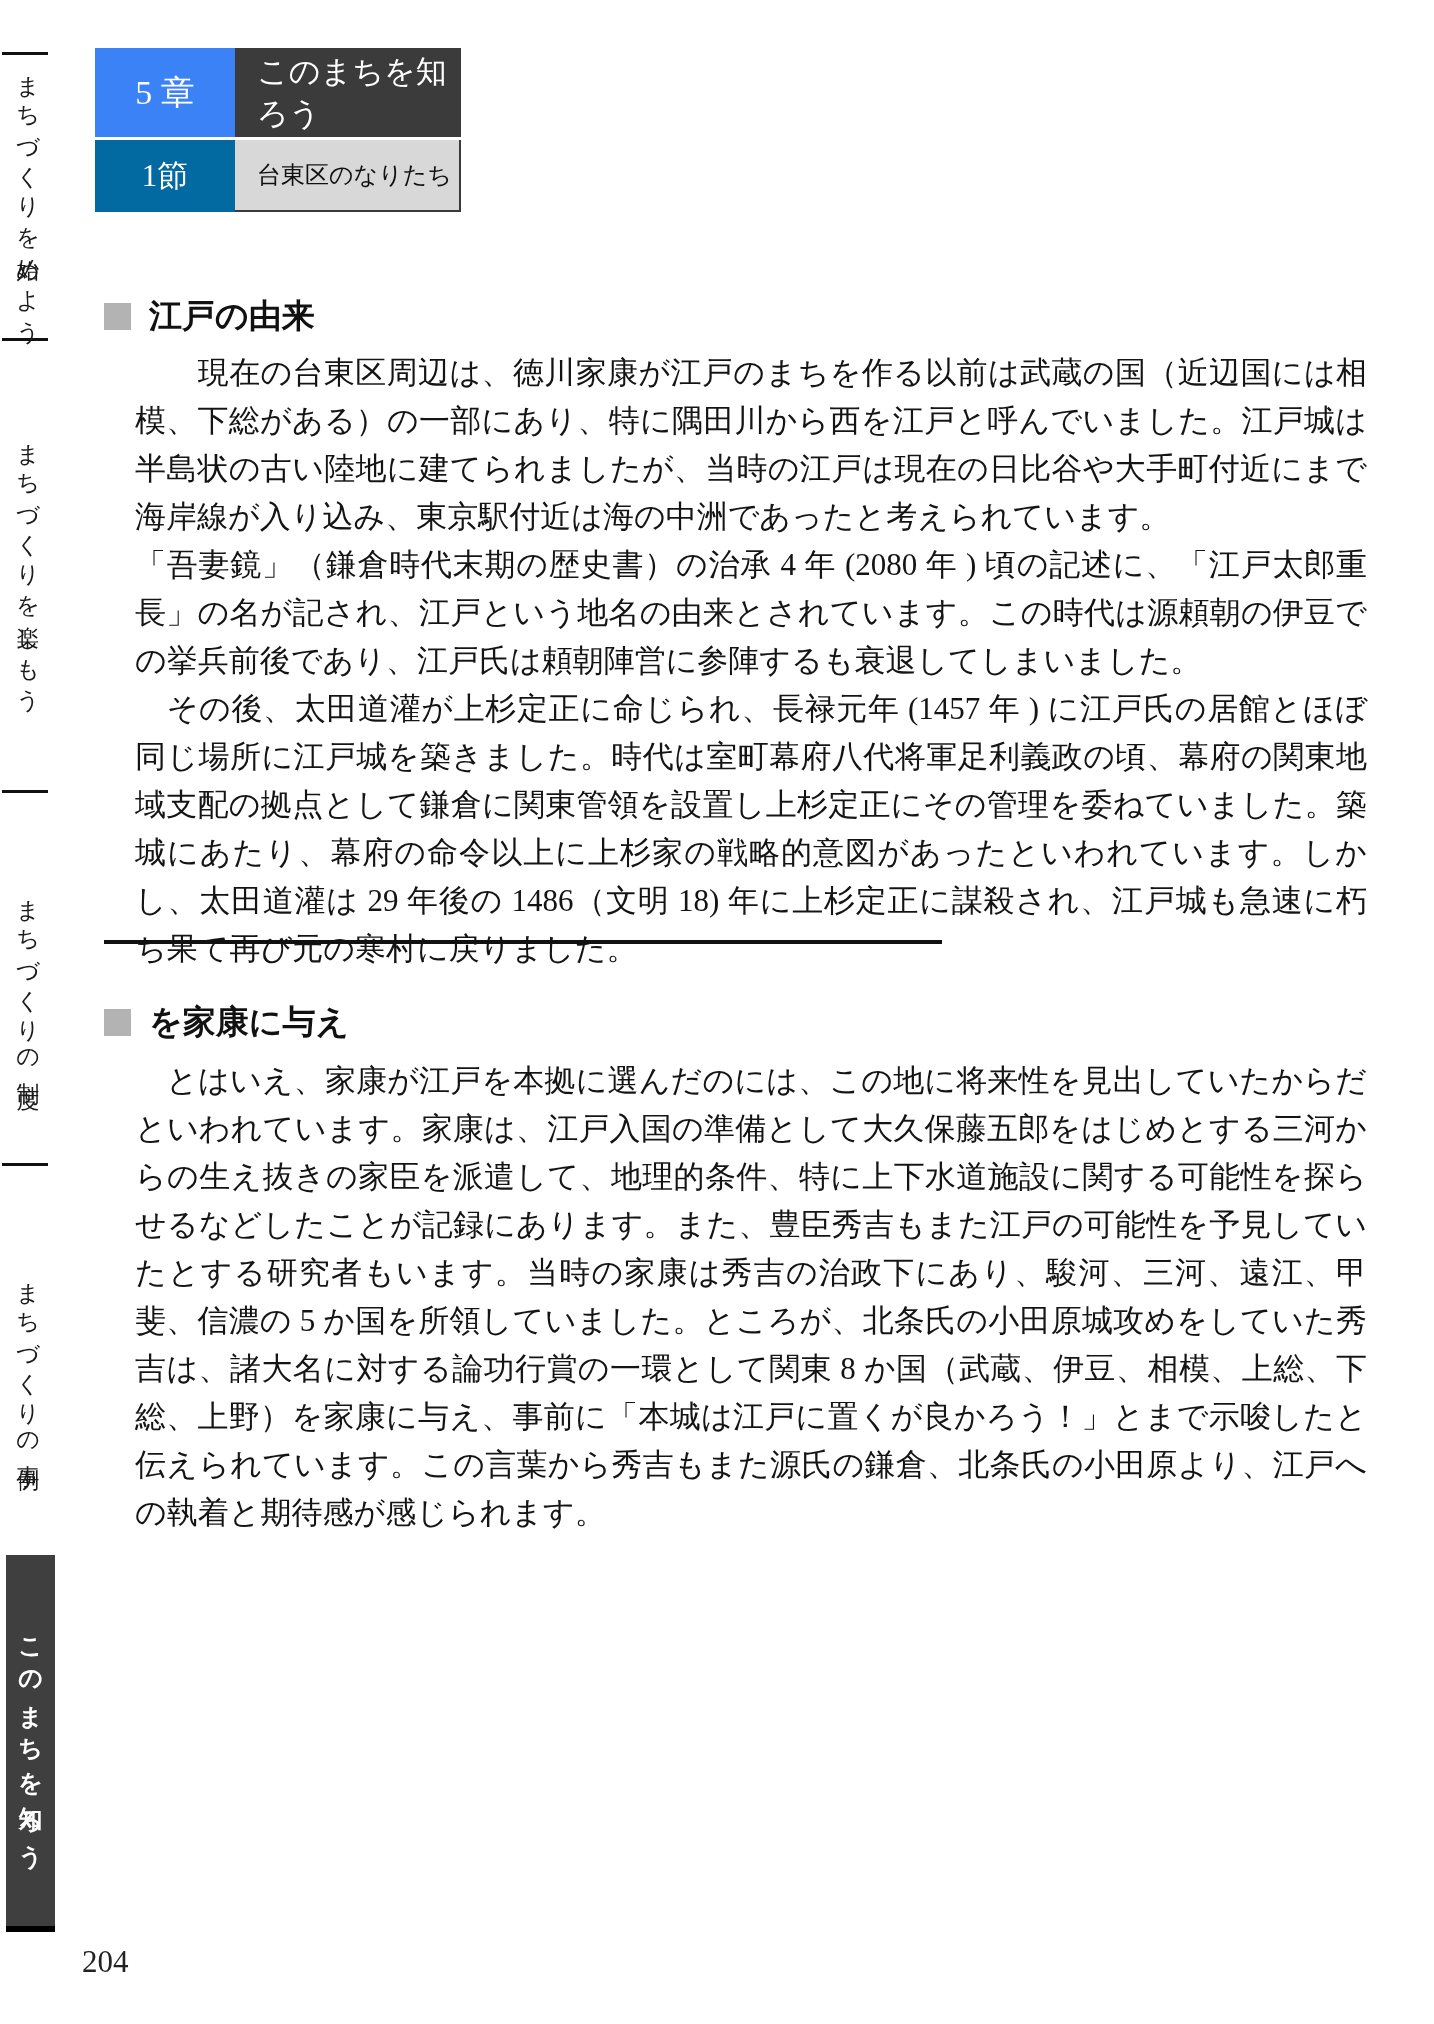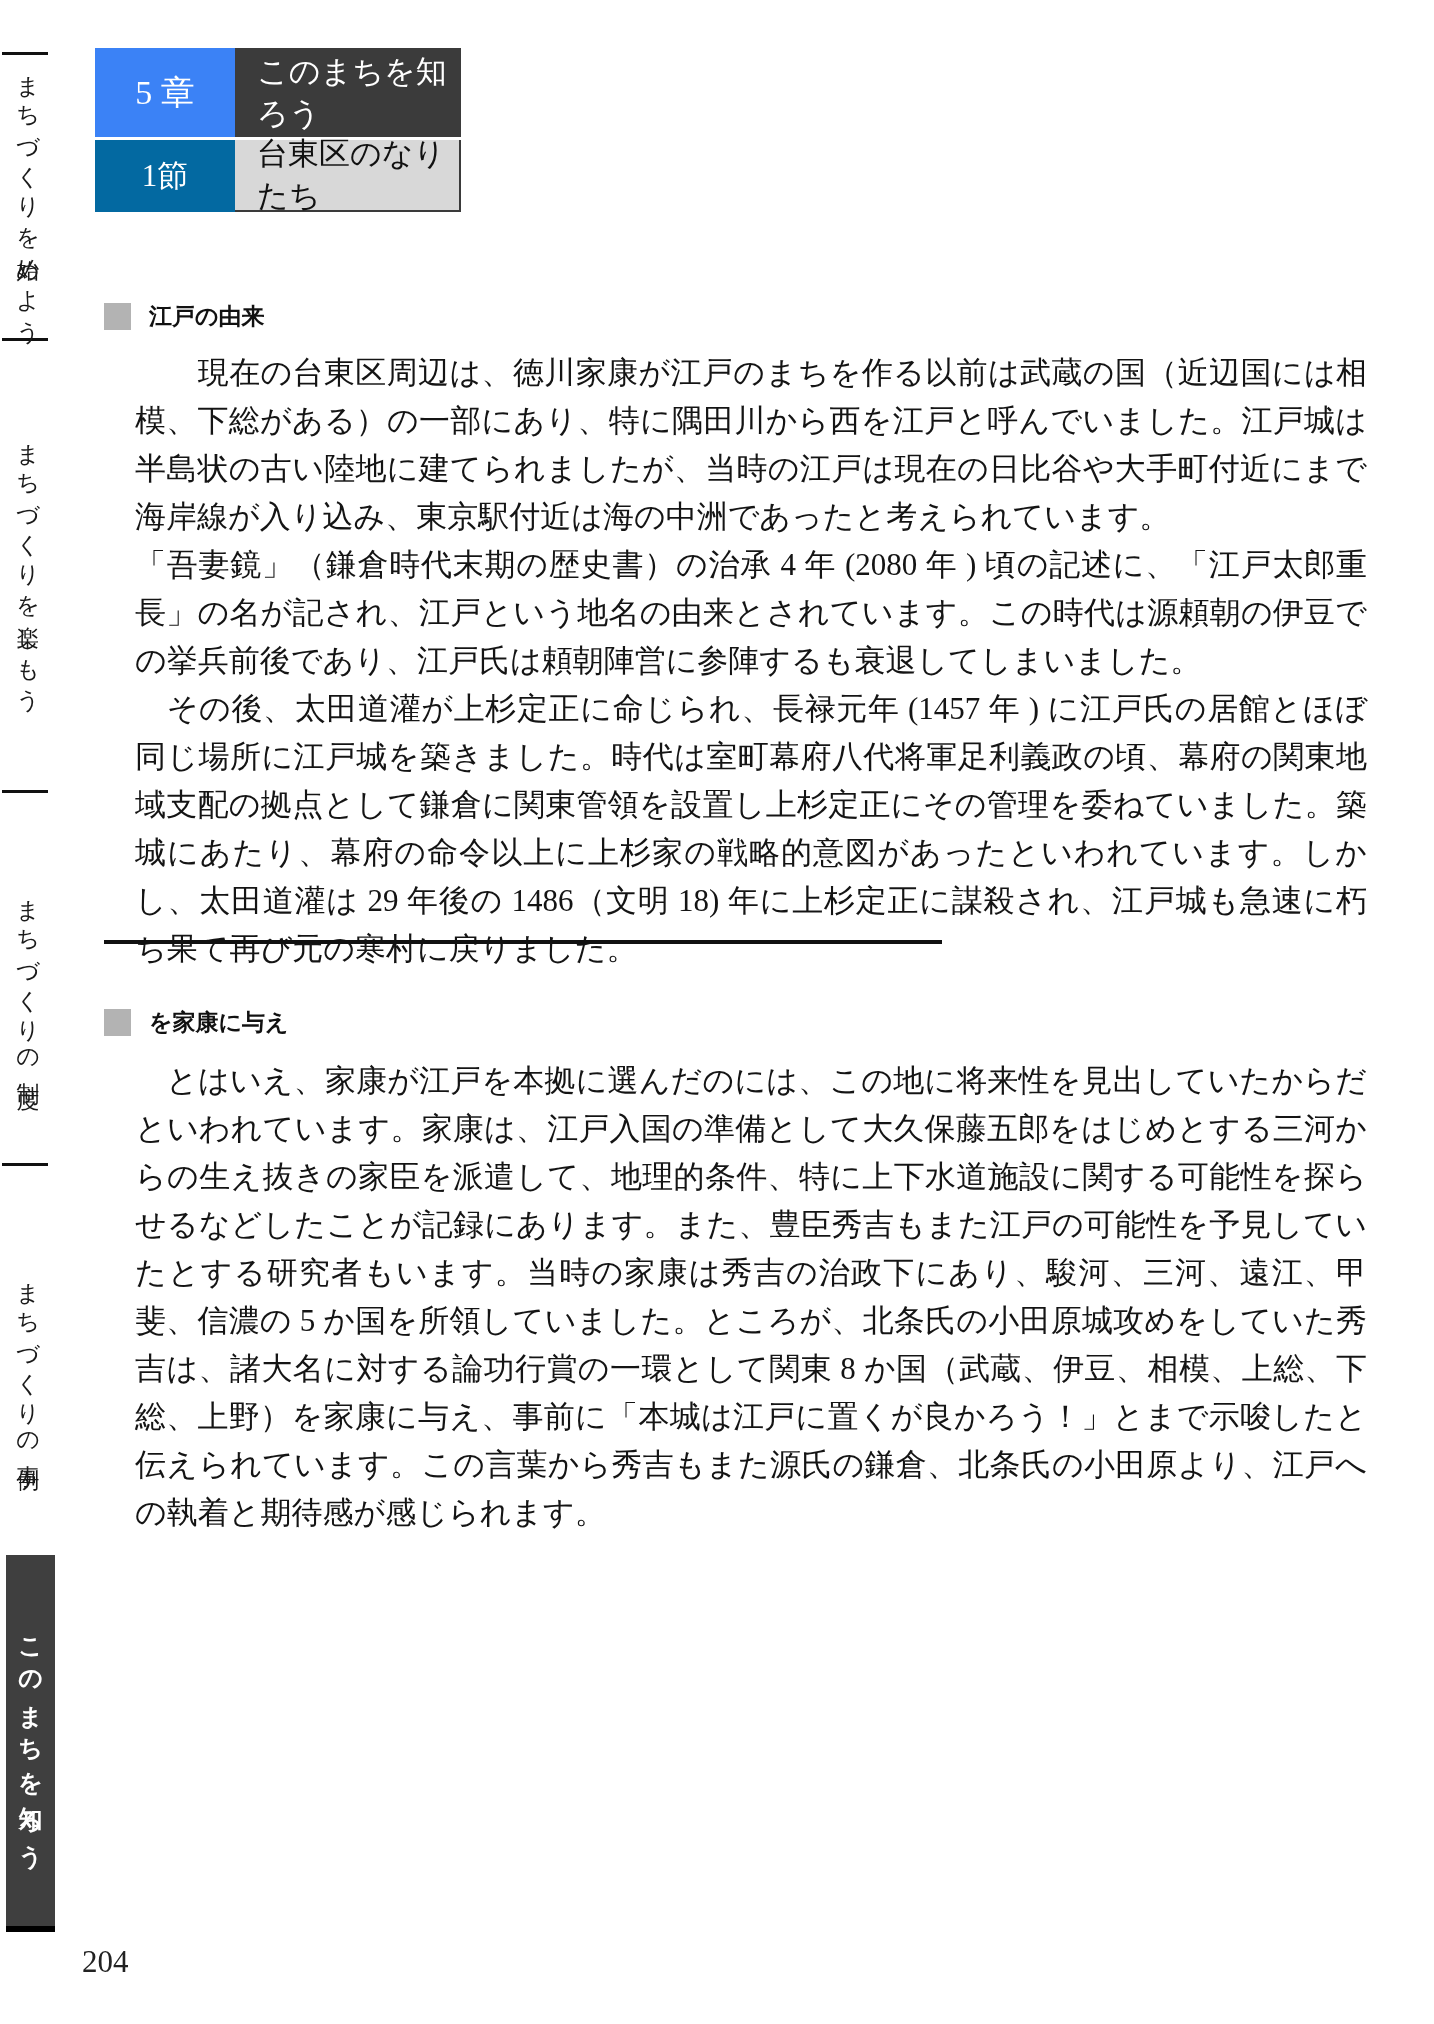--- a/index.html
+++ b/index.html
@@ -37,29 +37,29 @@
   .chapbox{
     position:absolute;left:95px;top:48px;width:366px;
     display:grid;grid-template-columns:140px 226px;grid-template-rows:89px 72px;
     row-gap:3px;
     font-family:"Liberation Serif","DejaVu Serif",serif;
   }
   .chapbox .cell{display:flex;align-items:center;}
   .cell.chap-num{background:#3b82f6;color:#fff;justify-content:center;font-size:34px;}
   .cell.chap-title{background:#3b3b3b;color:#fff;font-size:31px;padding-left:22px;}
   .cell.sec-num{background:#0369a1;color:#fff;justify-content:center;font-size:31px;}
-  .cell.sec-title{background:#d8d8d8;color:#111;font-size:31px;padding-left:22px;
+  .cell.sec-title{background:#d8d8d8;color:#111;font-size:24px;padding-left:22px;
                   border-right:2px solid #3a3a3a;border-bottom:2px solid #3a3a3a;}
   
   .sec-heading{
     position:absolute;left:104px;display:flex;align-items:flex-start;
   }
   .sec-heading .sq{width:27px;height:27px;background:#b3b3b3;margin-top:7px;flex:none;}
   .sec-heading .htxt{
-    margin-left:18px;font-size:23px;font-weight:bold;color:#111;
+    margin-left:18px;font-size:33px;font-weight:bold;color:#111;
     font-family:"Liberation Sans","DejaVu Sans",sans-serif;line-height:40px;
   }
   
   .bodycol{
     position:absolute;left:104px;width:1232px;
     font-size:31px;line-height:48px;color:#141414;
     text-align:justify;
     margin-left:31px;
   }
   .bodycol p{margin:0;padding:0;}

